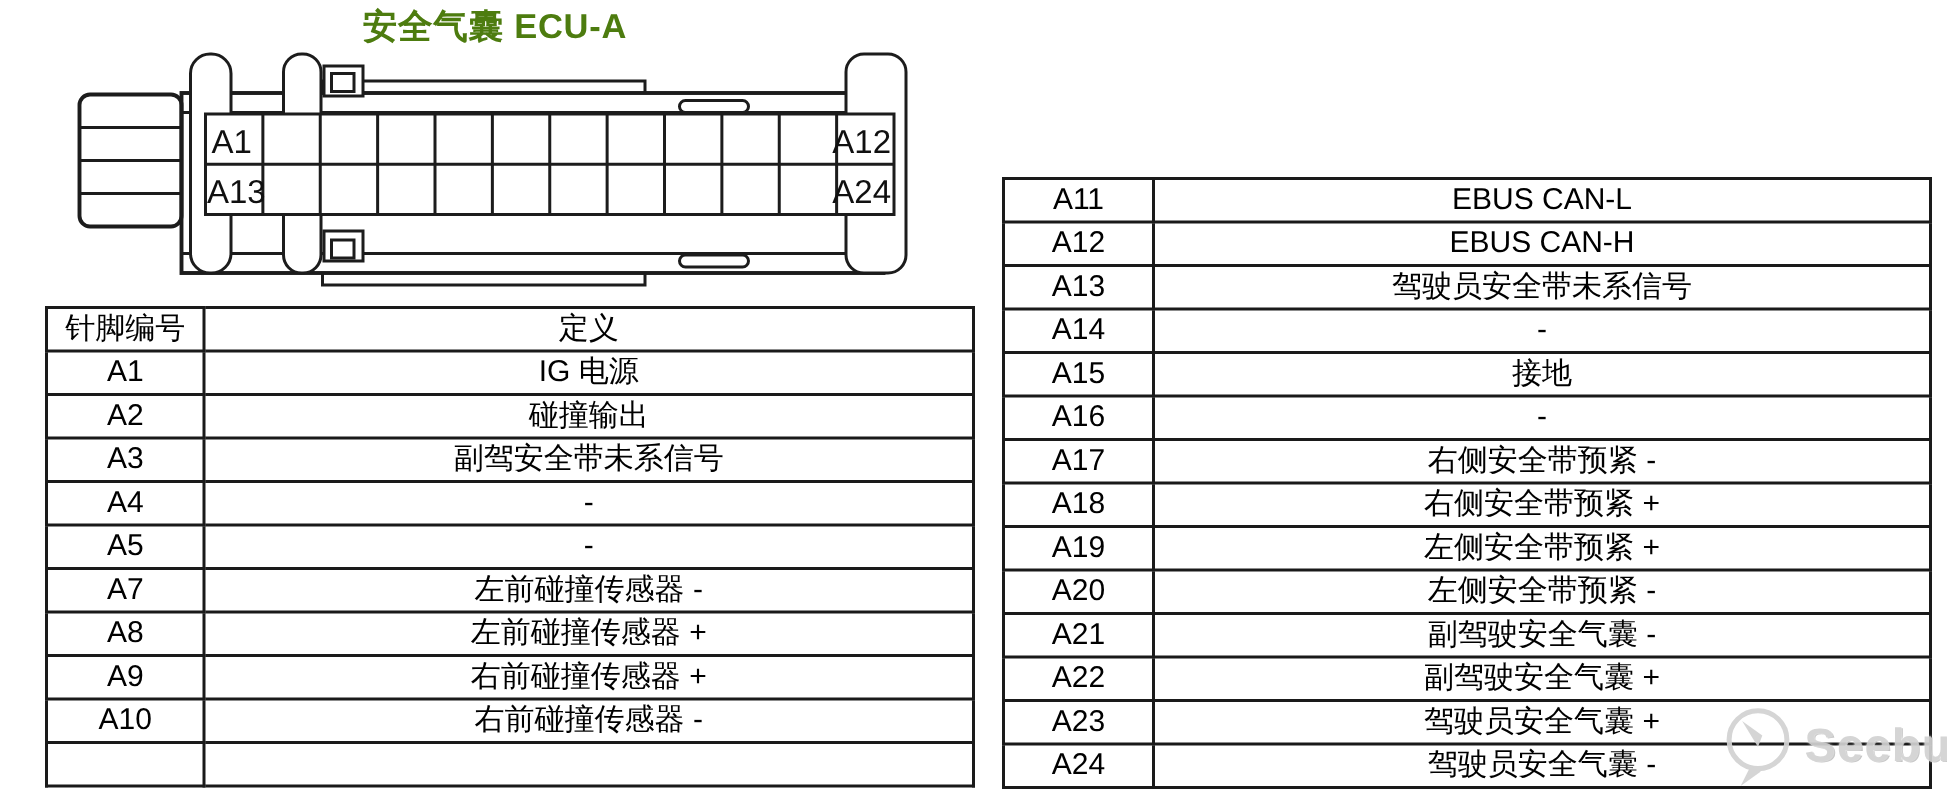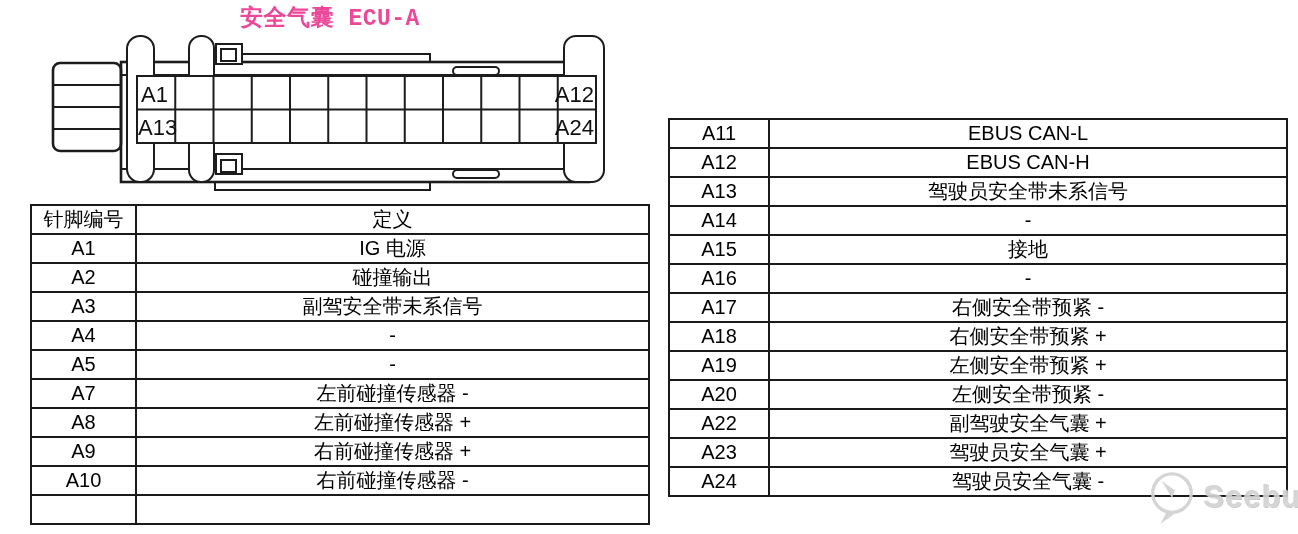--- a/index.html
+++ b/index.html
@@ -2,21 +2,21 @@
 <html><head>
 <meta charset="utf-8">
 <style>
   html,body { margin:0; padding:0; background:#ffffff; }
   .page {
     position:relative; width:1298px; height:534px; background:#fff;
     overflow:hidden; font-family:"Liberation Sans", sans-serif; color:#000;
   }
   .page-title {
     position:absolute; left:0; top:2px; width:660px; text-align:center;
-    font-size:23px; font-weight:bold; letter-spacing:0.5px; color:#ec4899;font-family:Liberation Mono, monospace;
+    font-size:23px; font-weight:bold; letter-spacing:0.5px; color:#4d7c0f;
   }
   .connector-svg { position:absolute; left:48px; top:30px; width:560px; height:162px; }
   .connector-svg .outline { stroke:#1c1c1c; fill:none; stroke-width:2; }
   .connector-svg .thick   { stroke-width:2.6; }
   .connector-svg .whitefill { fill:#ffffff; stroke:#1c1c1c; stroke-width:2; }
   .connector-svg text {
     font-family:"Liberation Sans", sans-serif; font-size:22px; fill:#101010;
     stroke:none;
   }
   table.pin-table {
@@ -186,20 +186,24 @@
         </tr>
         <tr>
           <td>A19</td>
           <td>左侧安全带预紧 +</td>
         </tr>
         <tr>
           <td>A20</td>
           <td>左侧安全带预紧 -</td>
         </tr>
         <tr>
+          <td>A21</td>
+          <td>副驾驶安全气囊 -</td>
+        </tr>
+        <tr>
           <td>A22</td>
           <td>副驾驶安全气囊 +</td>
         </tr>
         <tr>
           <td>A23</td>
           <td>驾驶员安全气囊 +</td>
         </tr>
         <tr>
           <td>A24</td>
           <td>驾驶员安全气囊 -</td>

